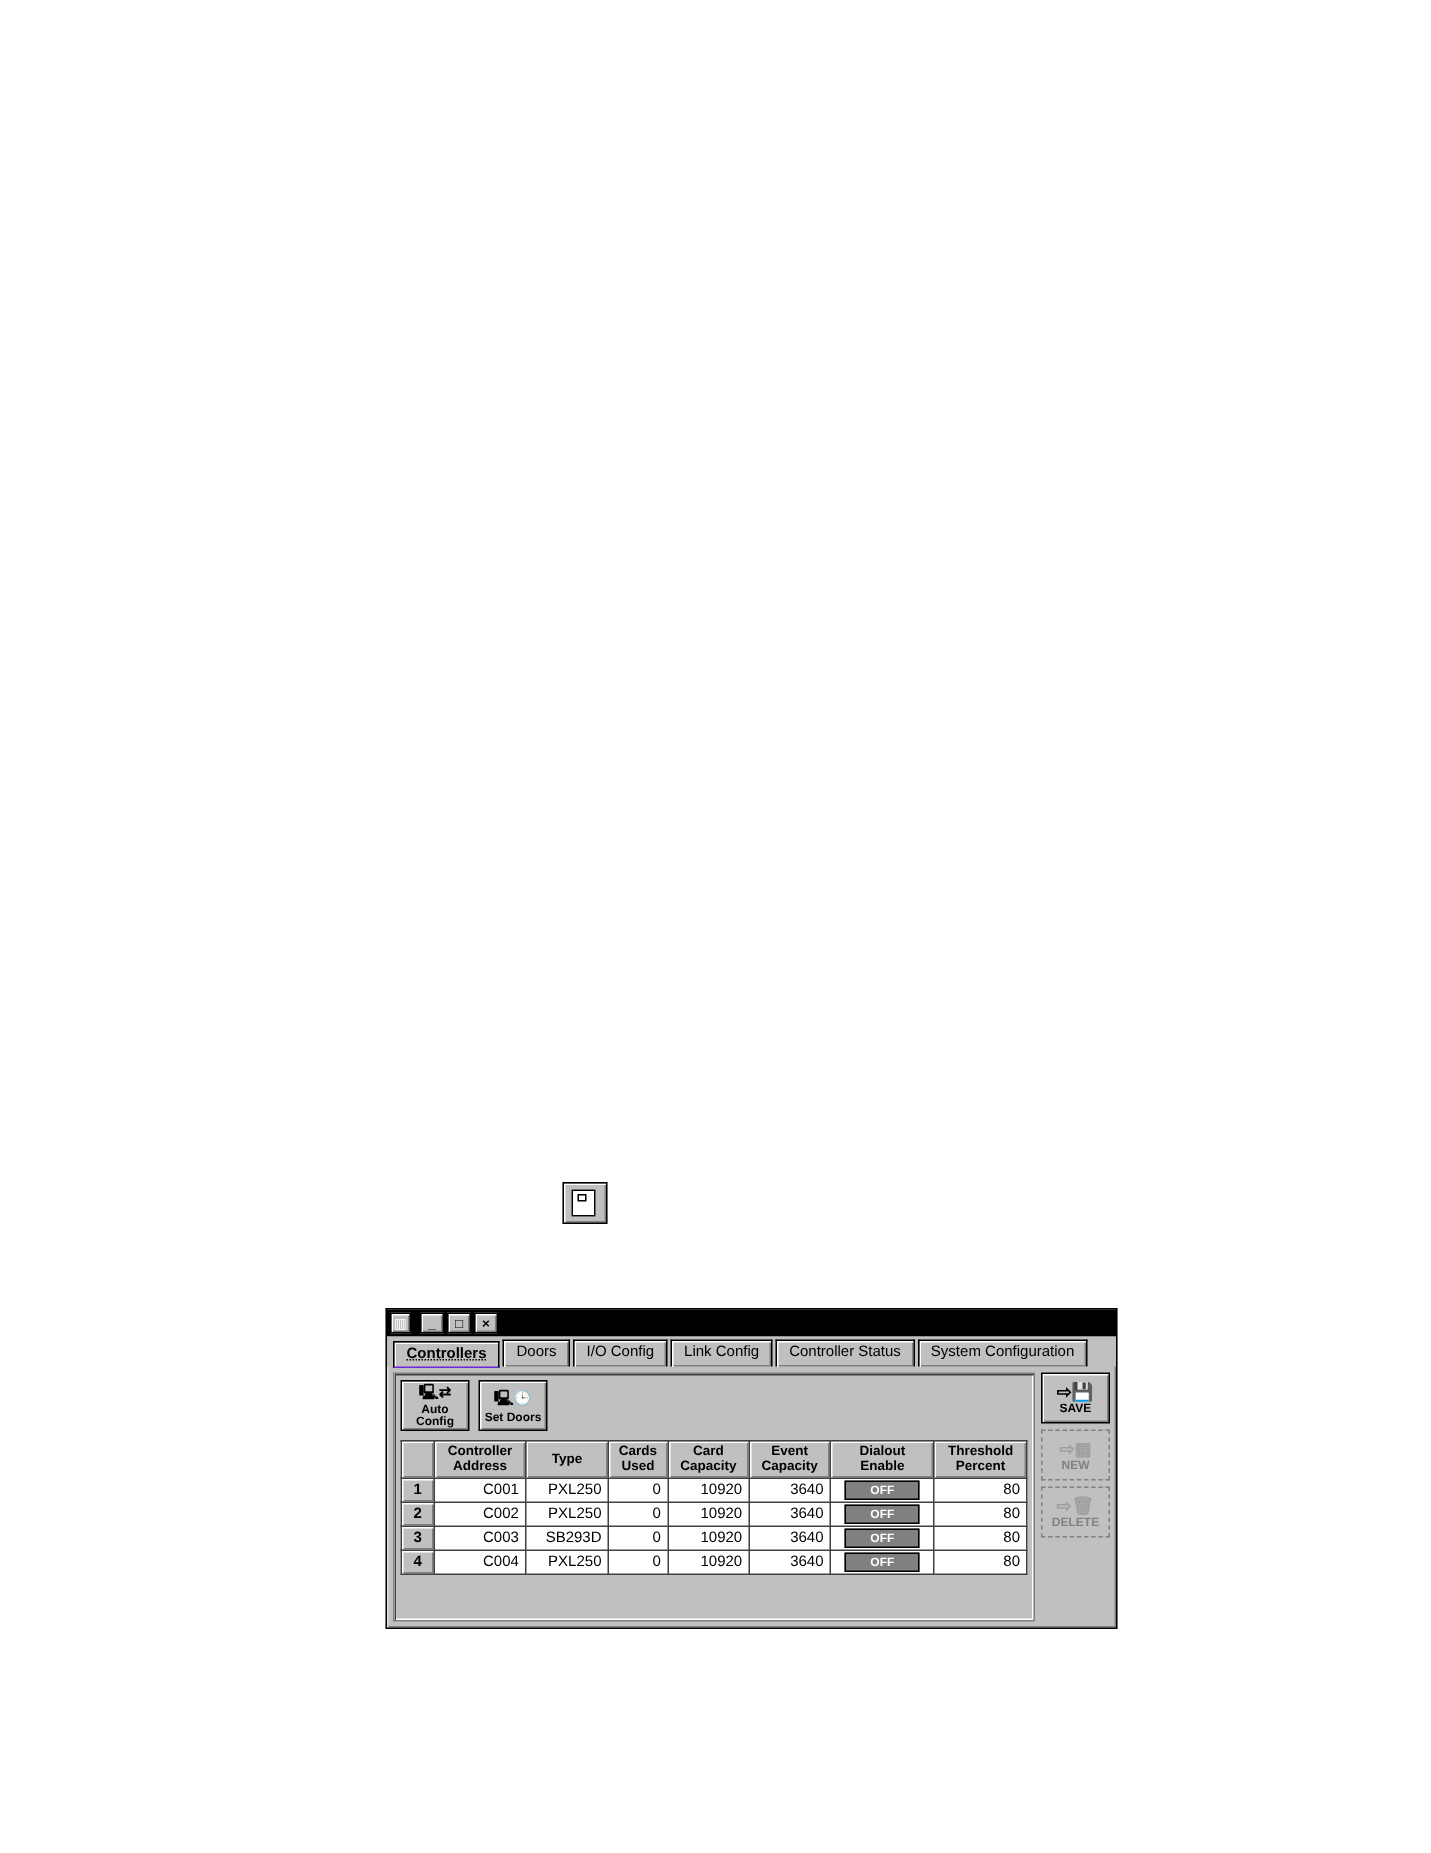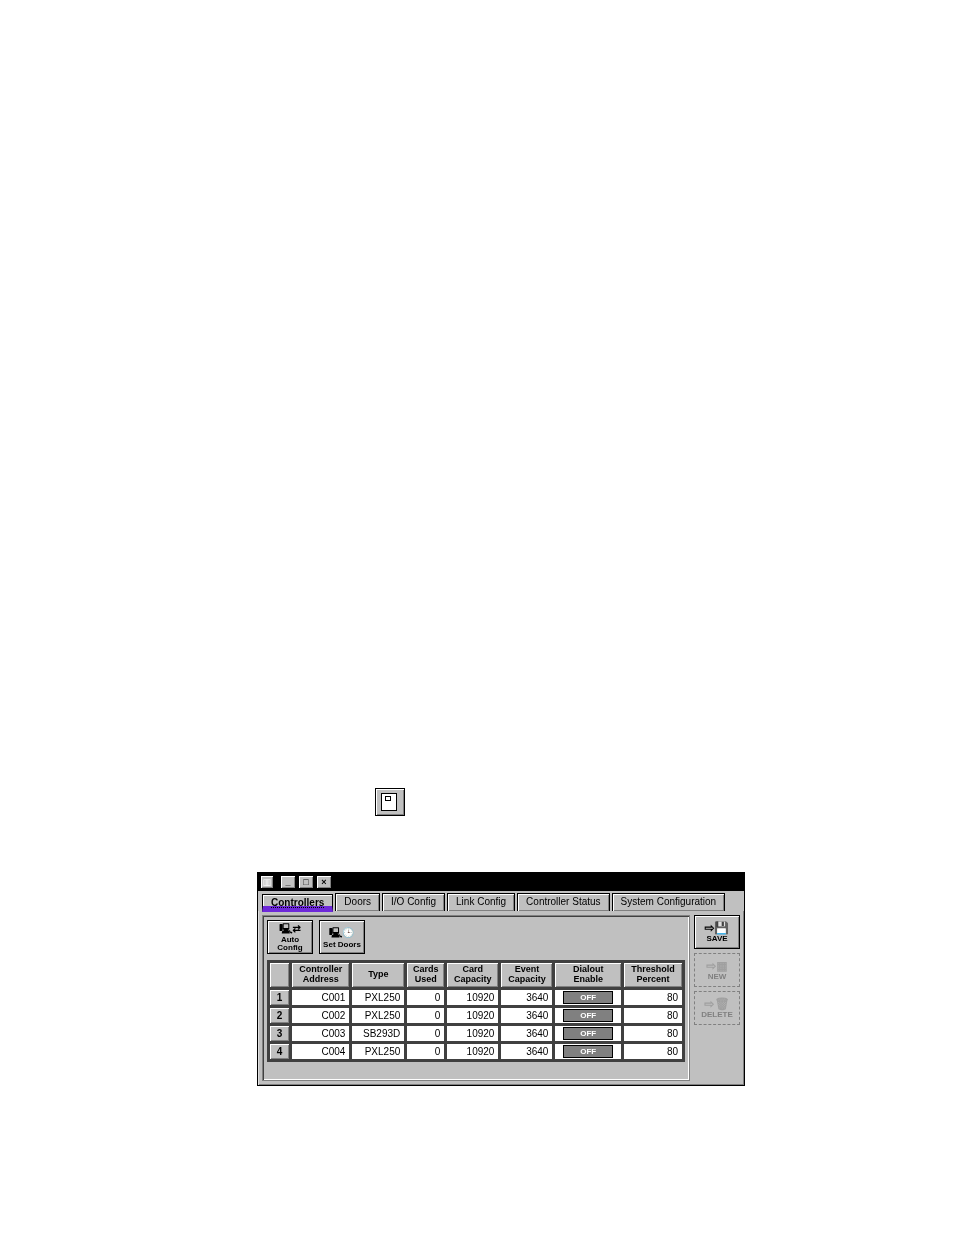--- a/index.html
+++ b/index.html
@@ -98,21 +98,21 @@
     height: 18px;
     box-shadow: inset 1px 1px 0 #fff, inset -1px -1px 0 #808080;
     margin-right: 2px;
   }
   .tab.active {
     font-weight: bold;
     text-decoration: underline dotted;
     box-shadow: inset 1px 1px 0 #fff;
     position: relative;
     bottom: -1px;
-    border-bottom: 6px solid #6d28d9;
+    border-bottom: 1px solid #6d28d9;
   }
 
   .content-area {
     display: flex;
     padding: 4px;
     gap: 4px;
   }
   .main-pane {
     flex: 1;
     background: #c0c0c0;
@@ -155,21 +155,21 @@
     font-size: 10px;
   }
 
   table.grid {
     border-collapse: collapse;
     width: 100%;
     background: #fff;
     font-size: 10px;
   }
   table.grid th, table.grid td {
-    border: 3px solid #404040;
+    border: 1px solid #404040;
     padding: 1px 3px;
     text-align: center;
     height: 16px;
     white-space: nowrap;
   }
   table.grid th {
     background: #c0c0c0;
     font-weight: bold;
     box-shadow: inset 1px 1px 0 #fff, inset -1px -1px 0 #808080;
     font-size: 9px;

